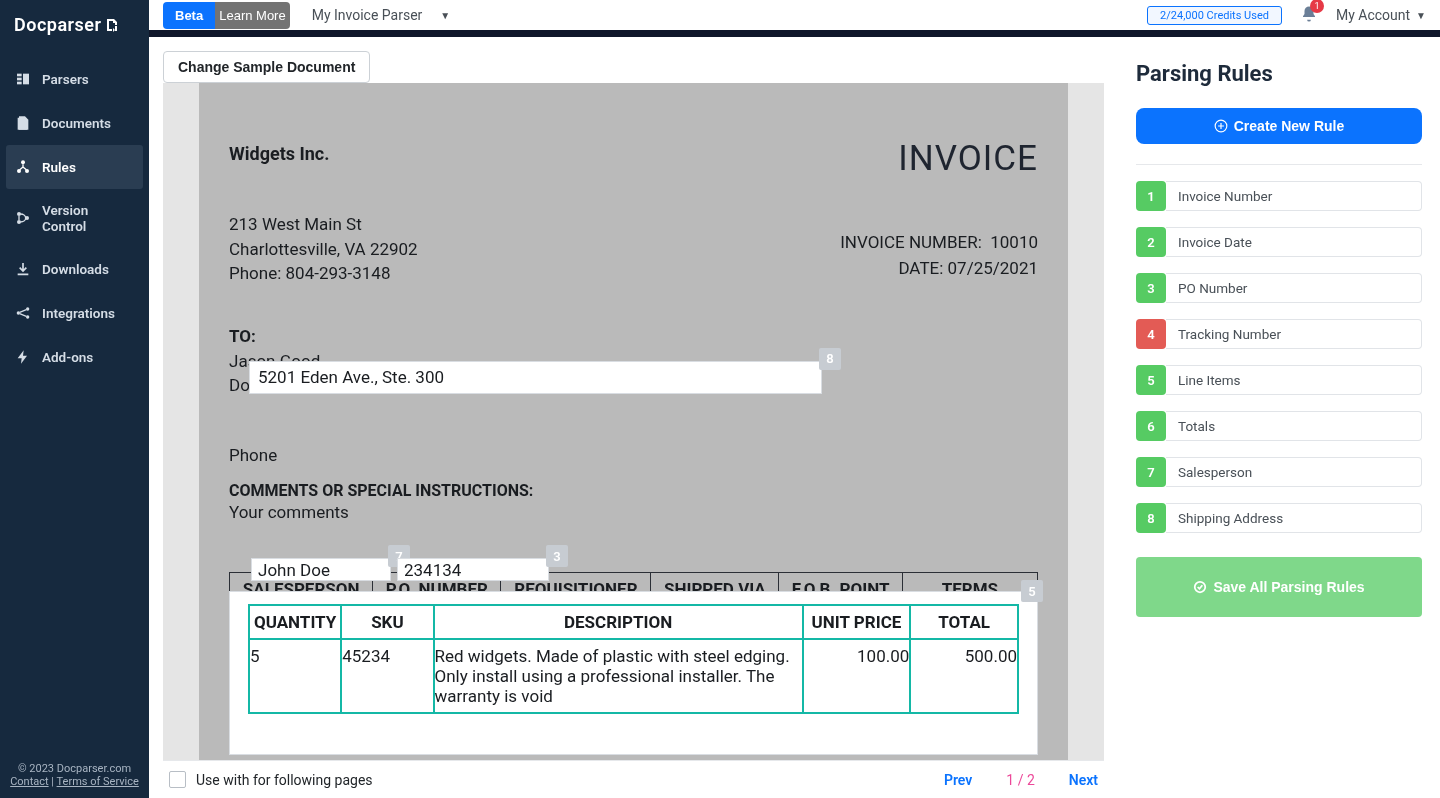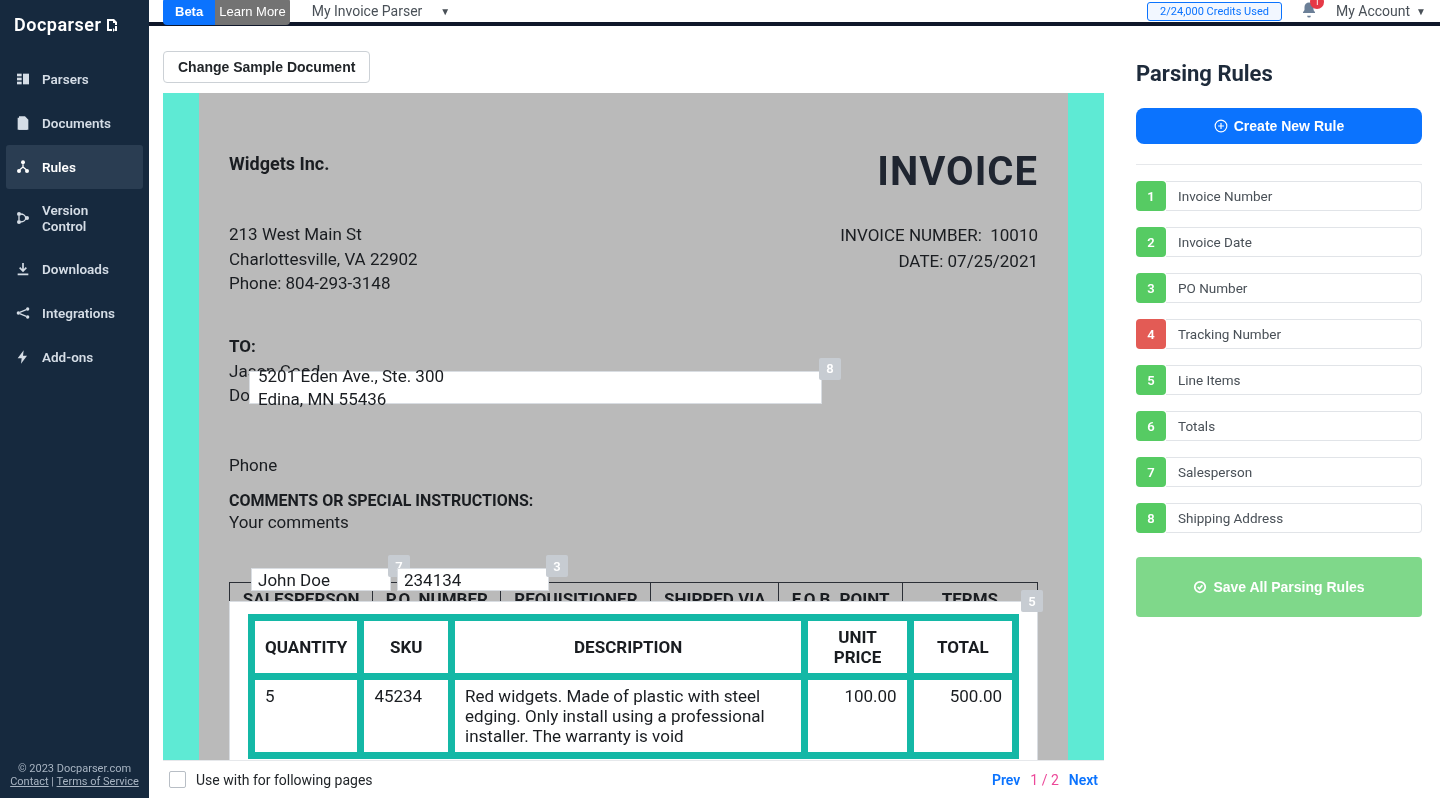--- a/index.html
+++ b/index.html
@@ -12,71 +12,71 @@
 .nav { flex: 1; padding-top: 8px; }
 .nav-item { display: flex; align-items: center; padding: 13px 14px; color: #d5dde6; font-weight: 600; cursor: pointer; font-size: 13.5px; }
 .nav-item.active { background: #2a3d52; border-radius: 3px; margin: 0 6px; padding-left: 8px; color: #fff; }
 .nav-item .icon { width: 18px; height: 18px; margin-right: 10px; display: inline-flex; align-items: center; justify-content: center; flex-shrink: 0; }
 .nav-item .icon svg { width: 16px; height: 16px; fill: currentColor; }
 .sidebar-footer { text-align: center; font-size: 11px; color: #a8b4c2; padding: 8px 0 10px; }
 .sidebar-footer a { color: #a8b4c2; text-decoration: underline; }
 .collapse-handle { position: absolute; left: 149px; top: 386px; width: 18px; height: 26px; background: #16293e; color: #fff; display: flex; align-items: center; justify-content: center; cursor: pointer; font-size: 14px; }
 
 
-.topbar { position: absolute; left: 149px; top: 0; right: 0; height: 26px; border-bottom: 4px solid #0f172a; display: flex; align-items: center; padding: 0 14px; background: #fff; }
+.topbar { position: absolute; left: 149px; top: 0; right: 0; height: 37px; border-bottom: 7px solid #0f172a; display: flex; align-items: center; padding: 0 14px; background: #fff; }
 .beta-badge { display: inline-flex; }
 .beta-btn { background: #0b73fe; color: #fff; padding: 6px 12px; border-radius: 4px 0 0 4px; font-size: 13px; font-weight: 600; border: none; }
 .learn-btn { background: #737373; color: #fff; padding: 6px 4px; border-radius: 0 4px 4px 0; font-size: 13px; border: none; cursor: pointer; }
 .parser-dd { margin-left: 22px; color: #495057; cursor: pointer; display: flex; align-items: center; gap: 18px; }
 .topbar-right { margin-left: auto; display: flex; align-items: center; gap: 18px; }
 .credits { border: 1px solid #0b73fe; color: #0b73fe; font-size: 11px; padding: 2px 12px; border-radius: 3px; background: #f2f7ff; }
 .bell-wrap { position: relative; color: #6b7f97; cursor: pointer; }
 .bell-wrap .badge { position: absolute; top: -6px; right: -6px; background: #e63946; color: #fff; border-radius: 50%; width: 14px; height: 14px; font-size: 9px; display: flex; align-items: center; justify-content: center; }
 .account-dd { color: #495057; cursor: pointer; display: flex; align-items: center; gap: 6px; }
 
 
 .main { position: absolute; left: 149px; top: 41px; right: 0; bottom: 0; display: flex; }
 .editor { flex: 1; background: #fff; display: flex; flex-direction: column; padding: 10px 14px 0; min-width: 0; }
 .change-doc-btn { align-self: flex-start; border: 1px solid #ccd1d6; background: #fff; padding: 7px 14px; border-radius: 4px; font-weight: 600; color: #212529; cursor: pointer; font-size: 14px; }
 
-.doc-viewport { margin-top: 10px; flex: 1; background: #5eead4; position: relative; overflow: hidden; }
+.doc-viewport { flex: 1; background: #e5e5e5; position: relative; overflow: hidden; }
 .doc-page { position: absolute; left: 36px; top: 0; right: 36px; background: #bababa; color: #1a1d21; }
 .doc-inner { position: relative; padding: 60px 30px 0; height: 680px; }
 .company { font-size: 18px; font-weight: 700; }
-.inv-title { position: absolute; right: 30px; top: 55px; font-size: 40px; font-weight: 700; letter-spacing: 1px; color: #1f2530; }
+.inv-title { position: absolute; right: 30px; top: 55px; font-size: 35px; font-weight: 400; letter-spacing: 1px; color: #1f2530; }
 .addr-block { margin-top: 48px; font-size: 17px; line-height: 1.45; }
-.inv-meta { position: absolute; right: 30px; top: 130px; text-align: right; font-size: 17px; line-height: 1.5; }
+.inv-meta { position: absolute; right: 30px; top: 147px; text-align: right; font-size: 17px; line-height: 1.5; }
 .to-block { margin-top: 38px; font-size: 17px; line-height: 1.45; }
 .to-lbl { font-weight: 700; }
 .comments { margin-top: 14px; }
 .comments .lbl { font-weight: 700; font-size: 16px; }
 .comments .val { font-size: 17px; margin-top: 2px; }
 
 .sel-box { position: absolute; background: #fff; border: 1px solid #d9dde2; }
 .sel-tag { position: absolute; right: -20px; top: -14px; width: 22px; height: 22px; background: #c7ccd2; color: #fff; display: flex; align-items: center; justify-content: center; font-size: 13px; font-weight: 600; border-radius: 2px; }
 .sel-addr { left: 50px; top: 278px; width: 573px; height: 33px; padding: 0 8px; font-size: 17px; line-height: 1.35; display: flex; flex-direction: column; justify-content: center; }
 .sel-salesp { left: 52px; top: 475px; width: 140px; height: 23px; padding: 0 6px; font-size: 17px; display:flex; align-items:center;}
 .sel-po { left: 198px; top: 475px; width: 152px; height: 23px; padding: 0 6px; font-size: 17px; display:flex; align-items:center;}
 
 .tbl { margin-top: 50px; border-collapse: collapse; width: 100%; }
 .tbl th, .tbl td { border: 1px solid #2b2f36; padding: 6px 10px; font-size: 17px; }
 .tbl th { font-weight: 700; text-align: center; background: transparent; }
 .tbl td { text-align: left; }
 
 .items-wrap { position: absolute; left: 30px; top: 508px; right: 30px; background: #fff; border: 1px solid #d9dde2; padding: 6px 18px 40px; }
 .items-wrap .sel-tag { right: -6px; top: -12px; }
 .tbl2 { border-collapse: collapse; width: 100%; margin-top: 6px; }
-.tbl2 th, .tbl2 td { border: 7px solid #14b8a6; padding: 6px 10px; font-size: 17px; }
+.tbl2 th, .tbl2 td { border: 2px solid #14b8a6; padding: 6px 0; font-size: 17px; }
 .tbl2 th { font-weight: 700; text-align: center; }
 .tbl2 td { vertical-align: top; }
 .tright { text-align: right !important; }
 
 .foot { height: 38px; display: flex; align-items: center; border-top: 1px solid #e6e8eb; padding: 0 6px; }
 .chk { width: 17px; height: 17px; border: 1px solid #b8bec5; border-radius: 2px; margin-right: 10px; display: inline-block; }
-.pager { margin-left: auto; display: flex; align-items: center; gap: 10px; font-size: 14px; }
+.pager { margin-left: auto; display: flex; align-items: center; gap: 34px; font-size: 14px; }
 .pglink { color: #0b73fe; font-weight: 600; cursor: pointer; }
 .pgnum { color: #ec4899; font-weight: 400; }
 
 
 .rpanel { width: 322px; flex-shrink: 0; padding: 20px 18px 0; }
 .rpanel h2 { font-size: 22px; font-weight: 700; color: #1e2b3b; margin-bottom: 22px; }
 .create-btn { width: 100%; background: #0b73fe; color: #fff; border: none; padding: 10px; font-size: 14px; font-weight: 600; border-radius: 8px; cursor: pointer; display: flex; align-items: center; justify-content: center; gap: 6px; }
 .rules-divider { border-top: 1px solid #e6e8eb; margin: 20px 0 16px; }
 .rule-item { display: flex; align-items: center; margin-bottom: 16px; }
 .rule-num { width: 30px; height: 30px; border-radius: 4px; display: flex; align-items: center; justify-content: center; color: #fff; font-weight: 600; font-size: 13px; flex-shrink: 0; }
@@ -254,21 +254,20 @@
                   <td>FedEx</td>
                   <td>FOB Virginia</td>
                   <td>Due on receipt</td>
                 </tr>
           </tbody>
             </table>
         </div>
 
         <div class="sel-box sel-addr">
           <div>5201 Eden Ave., Ste. 300</div>
-          <div>Edina, MN 55436</div>
           <span class="sel-tag">8</span>
         </div>
         <div class="sel-box sel-salesp">
           <span>John Doe</span>
           <span class="sel-tag">7</span>
         </div>
         <div class="sel-box sel-po">
           <span>234134</span>
           <span class="sel-tag">3</span>
         </div>

